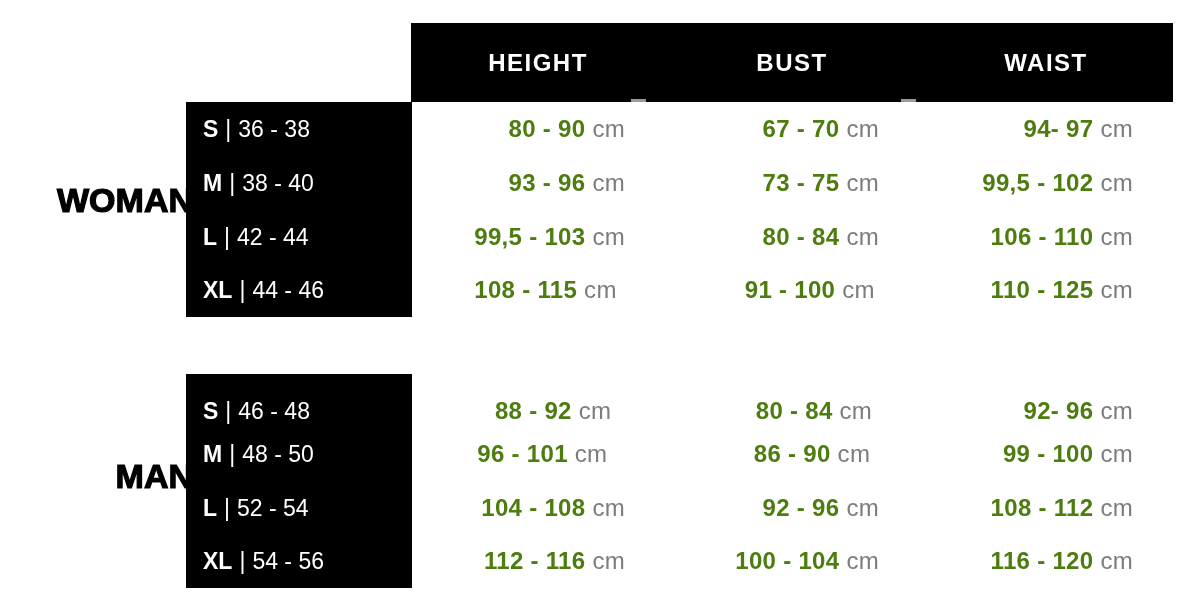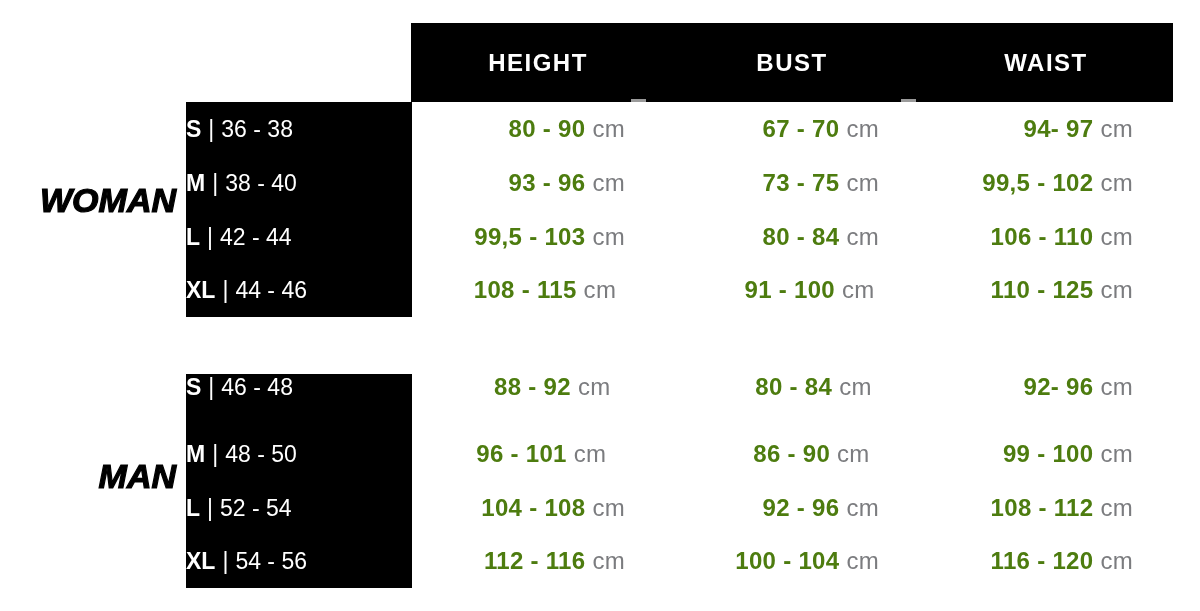--- a/index.html
+++ b/index.html
@@ -13,31 +13,31 @@
   .header-label { color:#fff; font-size:24px; font-weight:700; letter-spacing:1.5px; }
   .notch { position:absolute; top:99px; height:3px; width:15px; background:#9a9a9a; }
   .notch-1 { left:631px; }
   .notch-2 { left:901px; }
   
   .size-box { position:absolute; left:186px; width:226px; background:#000; }
   .size-box.woman { top:102px; height:215px; }
   .size-box.man   { top:374px; height:214px; }
   
   .group-title {
-    position:absolute; left:0; width:176px; text-align:right;
-    font-size:34px; line-height:34px; font-weight:900; font-style:italic;
+    position:absolute; left:17px; width:176px; text-align:right;
+    font-size:34px; line-height:34px; font-weight:900; 
     color:#000; -webkit-text-stroke:1.2px #000; letter-spacing:0;
   }
   .group-title.woman { top:183px; }
   .group-title.man   { top:459px; }
   
   .row { position:absolute; left:186px; width:987px; height:54px; display:flex; align-items:center; }
   .rw0 { top:102px; } .rw1 { top:156px; } .rw2 { top:210px; } .rw3 { top:263px;gap:17px; }
-  .rm0 { top:360px;gap:28px; } .rm1 { top:427px;gap:36px; } .rm2 { top:481px; } .rm3 { top:534px; }
-  .size-cell { width:225px; box-sizing:border-box; color:#fff; font-size:23px; white-space:nowrap; }
+  .rm0 { top:384px;gap:28px; } .rm1 { top:427px;gap:36px; } .rm2 { top:481px; } .rm3 { top:534px; }
+  .size-cell { width:225px; box-sizing:border-box; padding-left:17px; color:#fff; font-size:23px; white-space:nowrap; }
   .size-letter { font-weight:700; }
   .size-sep { margin:0 7px; font-weight:400; }
   .size-range { font-weight:400; }
   .data-cell { width:254px; box-sizing:border-box; text-align:right; padding-right:40px; font-size:24px; white-space:nowrap; letter-spacing:0.3px; }
   .val  { font-weight:700; color:#4d7c0f; }
   .unit { font-weight:400; color:#7b7c7f; margin-left:7px; }
 </style>
 </head>
 <body>
 

